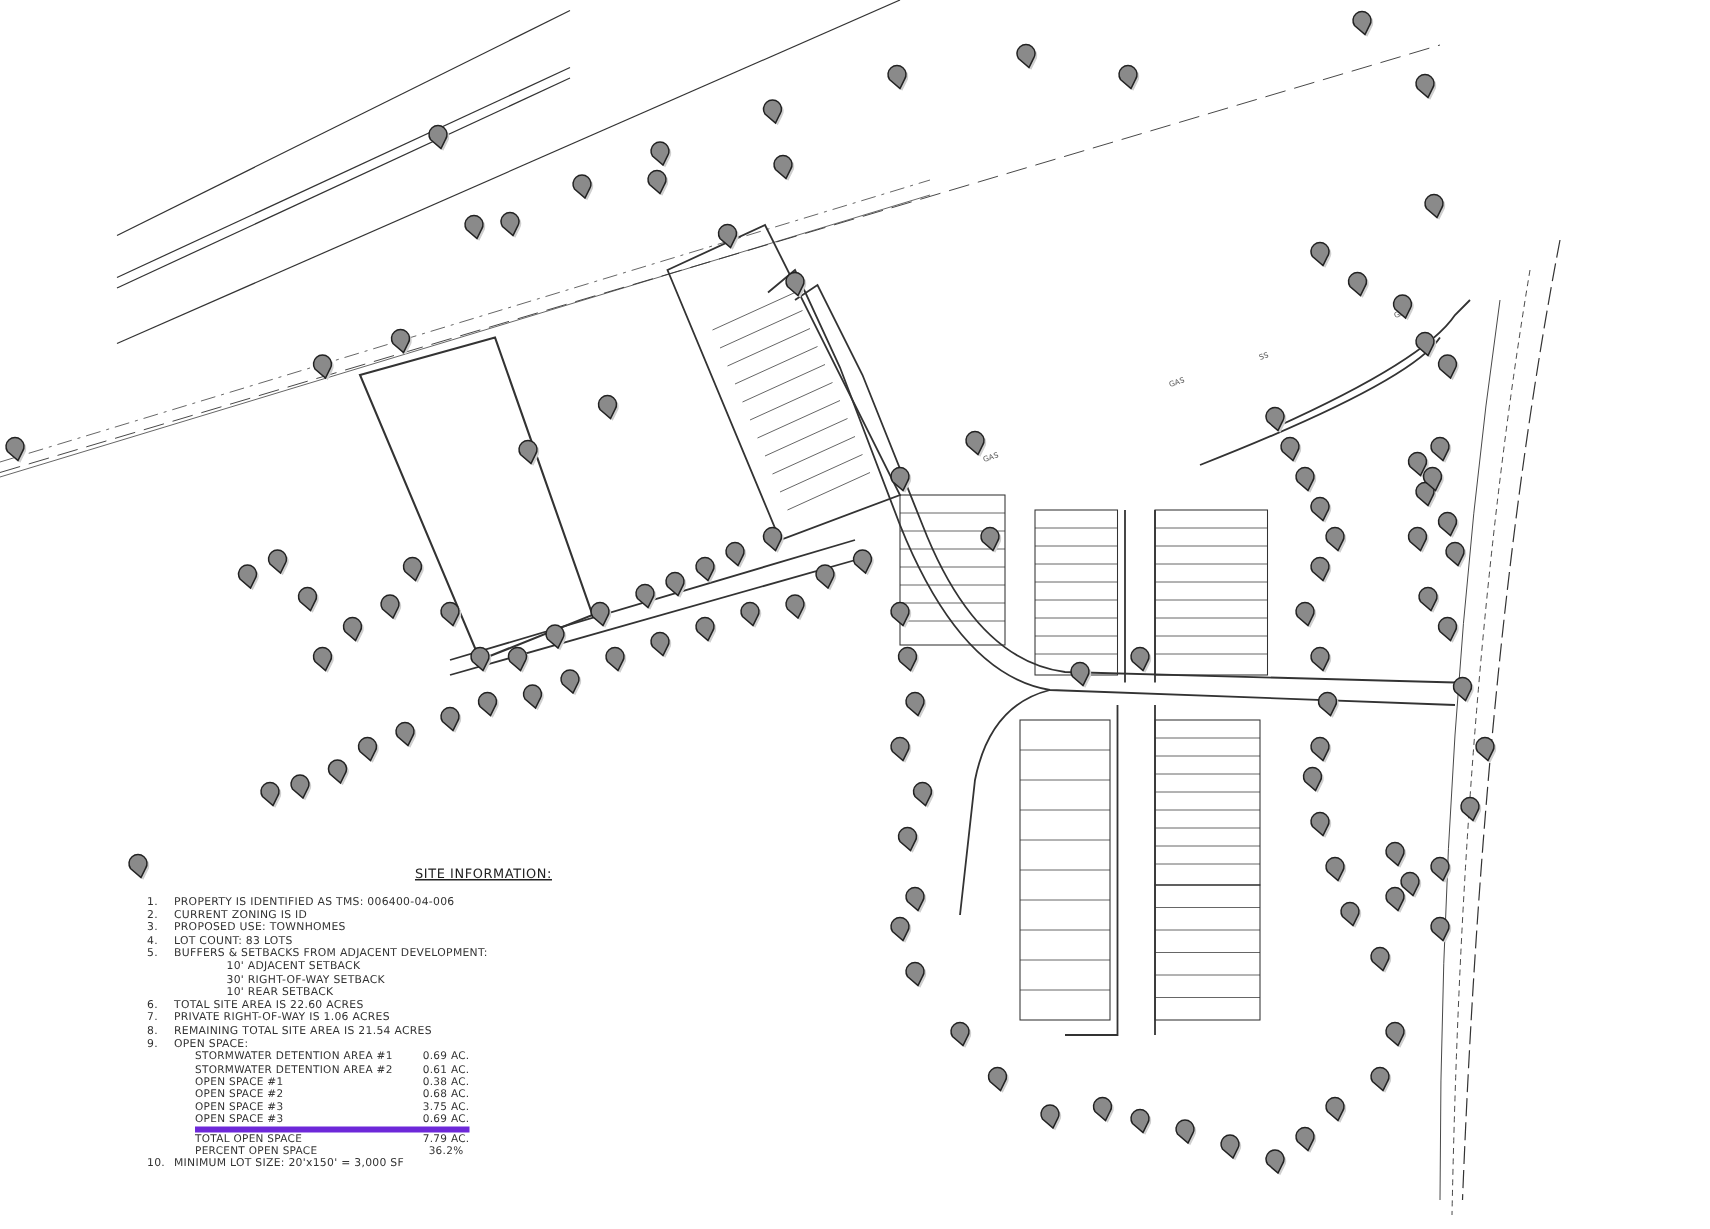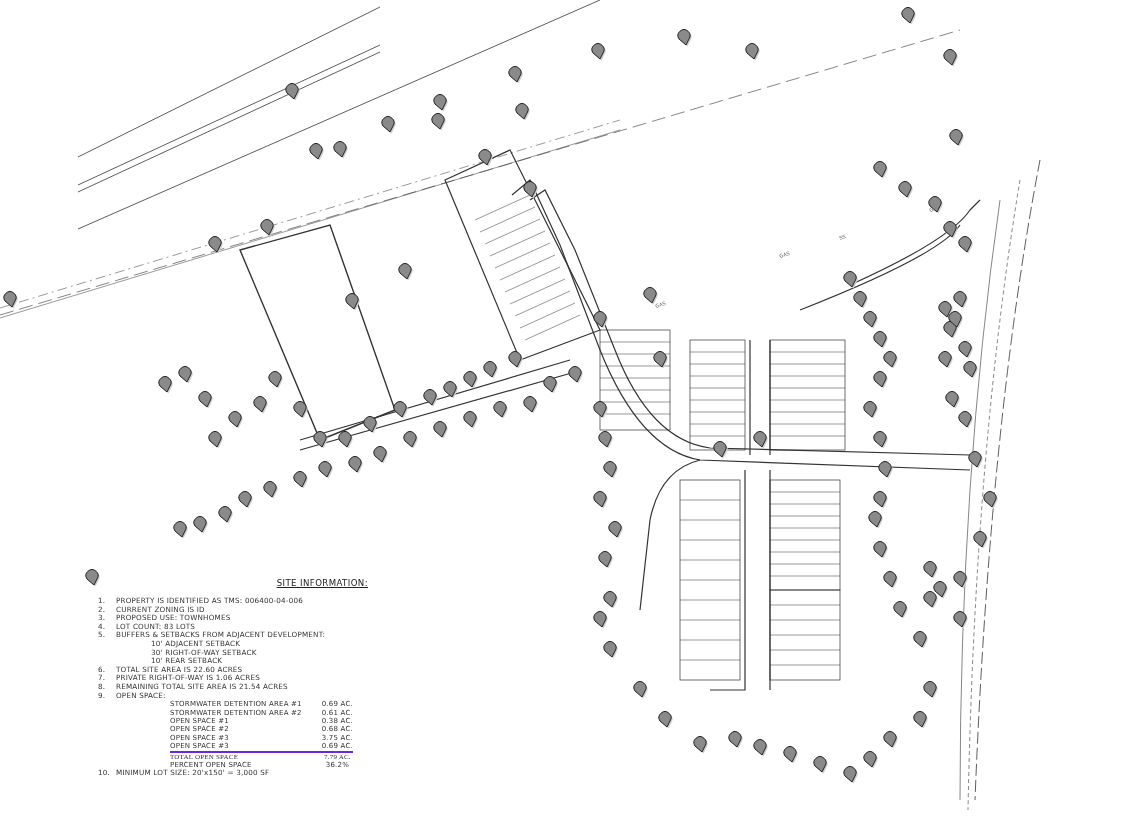--- a/index.html
+++ b/index.html
@@ -3,24 +3,24 @@
 <meta charset="utf-8">
 <style>
   html, body { margin:0; padding:0; background:#ffffff; }
   body { width:1140px; height:819px; position:relative; overflow:hidden; font-family:"Liberation Sans", sans-serif; }
   #plan { position:absolute; left:0; top:0; width:1140px; height:819px; }
   .site-info { position:absolute; left:98px; top:578px; width:270px; font-family:"DejaVu Sans", sans-serif; color:#333; font-size:7.2px; letter-spacing:0.2px; }
   .site-info .title { font-size:8.6px; text-decoration:underline; color:#222; margin-bottom:9px; letter-spacing:0.4px;text-align:right; }
   .item { display:flex; line-height:8.6px; }
   .item .num { width:18px; }
   .sub { padding-left:53px; line-height:8.6px; }
-  .os-table { margin-left:72px; border-collapse:collapse; font-size:7px; }
+  .os-table { margin-left:32px; border-collapse:collapse; font-size:7px; }
   .os-table td { padding:0; line-height:8.4px; }
   .os-table td.val { text-align:center; padding-left:20px; }
-  .os-table tr.total td { border-top:2px solid #6d28d9;font-family:Liberation Serif, serif; }
+  .os-table tr.total td { border-top:4px solid #6d28d9; }
   .tree { fill:#8a8a8a; stroke:#222; stroke-width:1; }
   .tree-shadow { fill:#cfcfcf; }
   .line { stroke:#333; fill:none; }
   .lbl { font-family:"DejaVu Sans", sans-serif; font-size:5px; fill:#555; }
 </style>
 </head>
 <body>
 
 <svg id="plan" viewBox="0 0 1140 819" xmlns="http://www.w3.org/2000/svg">
 

